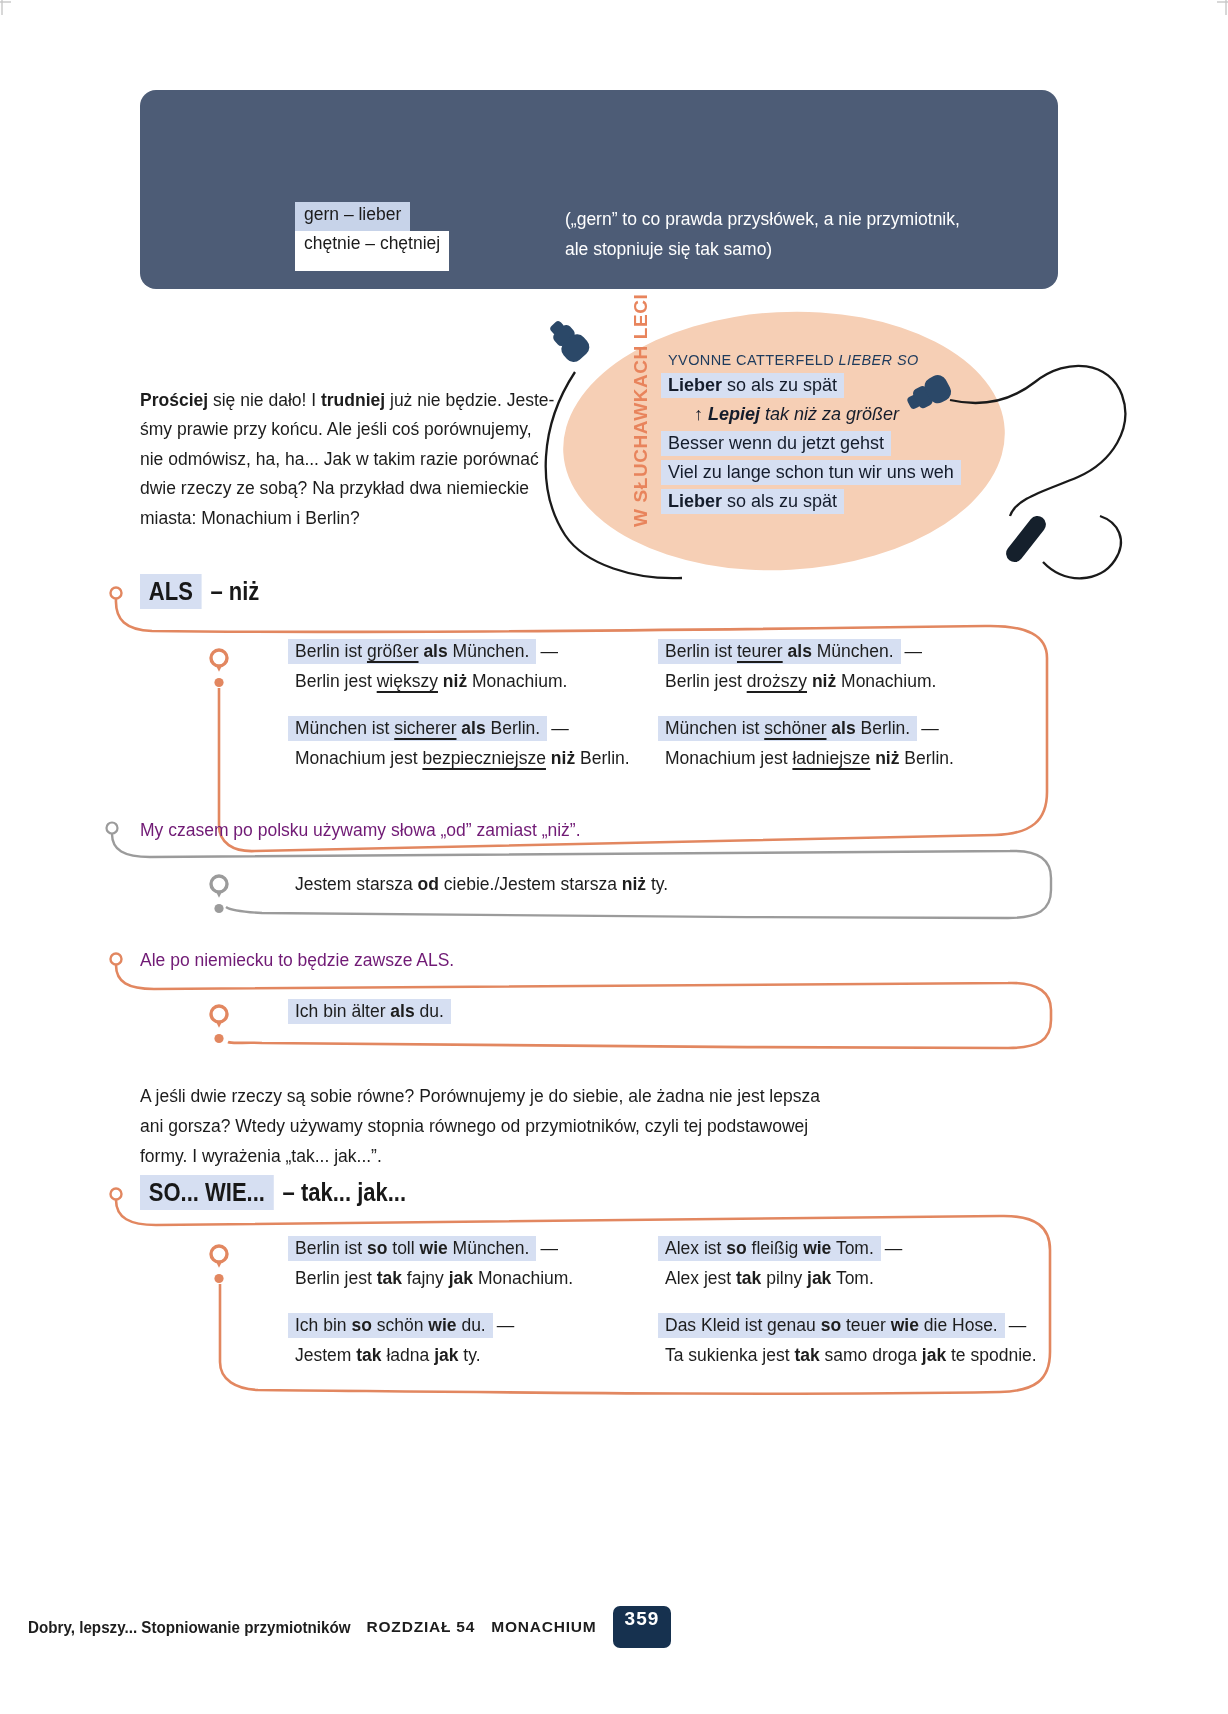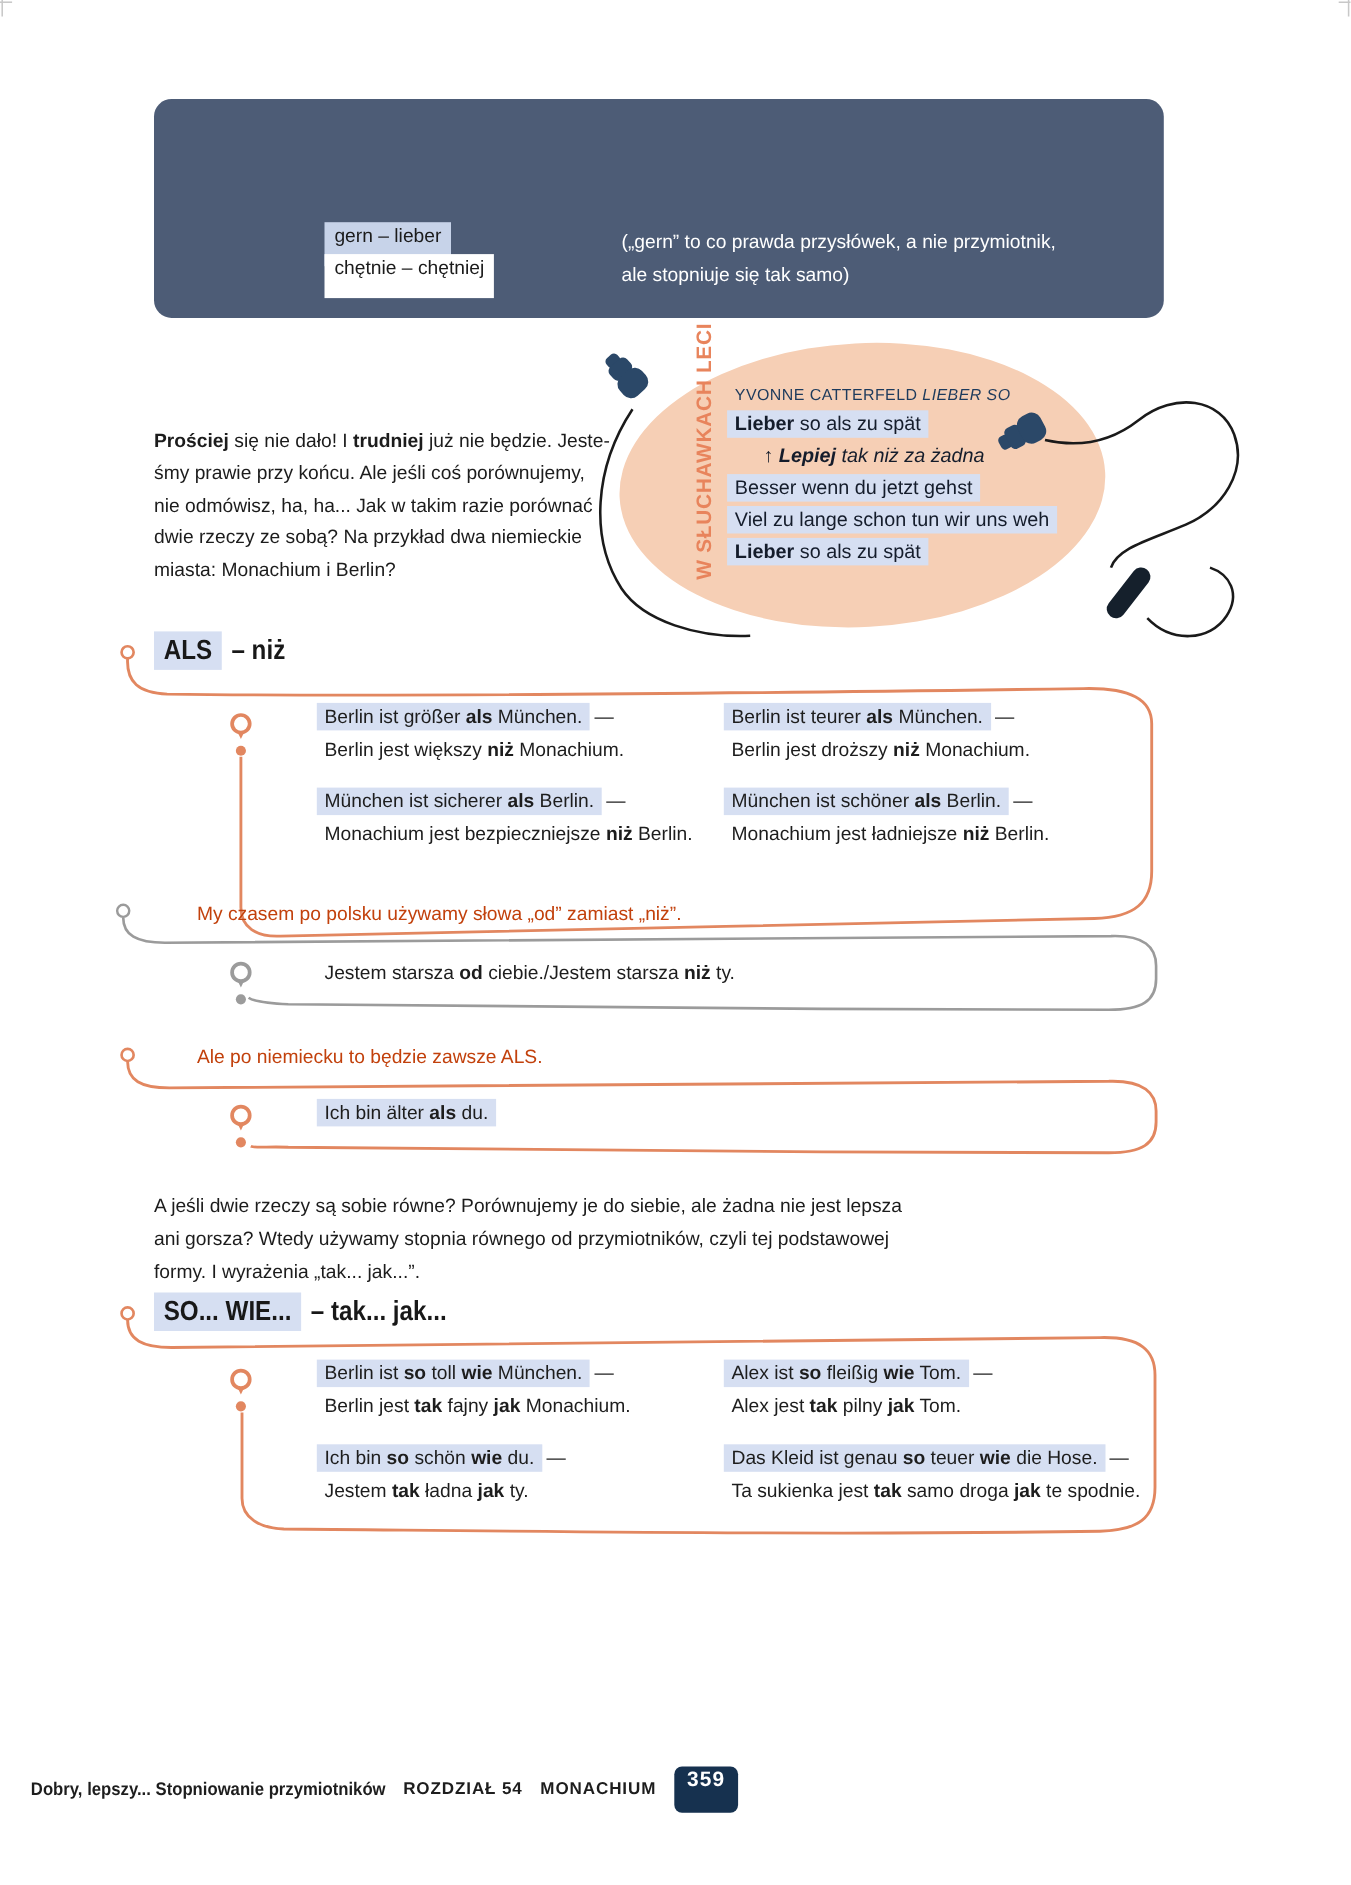--- a/index.html
+++ b/index.html
@@ -34,30 +34,30 @@
   .para1{left:140px;top:386px;}
   .para2{left:140px;top:1082px;line-height:29.8px;}
 
   
   .sec-header{position:absolute;left:140px;z-index:2;transform:scaleX(0.88);transform-origin:left top;
               font-weight:800;font-size:25px;color:#181818;white-space:nowrap;letter-spacing:0px;}
   .sec-header .kw{padding:3px 10px 4px;}
   .sec-header .kw-tr{margin-left:10px;}
 
   
-  .note-line{position:absolute;left:140px;z-index:2;font-size:17.5px;color:#c2410c;white-space:nowrap;margin-left:39px;}
+  .note-line{position:absolute;left:140px;z-index:2;font-size:17.5px;color:#701a75;white-space:nowrap;}
 
   
   .ex{position:absolute;z-index:2;font-size:17.5px;color:#1d1d1d;white-space:nowrap;}
   .ex > span{padding:2px 7px 3px;}
   .dash{margin-left:4px;padding:0 !important;background:none !important;}
 
   .b{font-weight:bold;}
   .i{font-style:italic;}
-  .u{text-underline-offset:4px;text-decoration-thickness:1.6px;}
+  .u{text-decoration:underline;text-underline-offset:4px;text-decoration-thickness:1.6px;}
 
   
   .footer{position:absolute;left:0;top:1612px;width:1116px;height:30px;z-index:2;
           display:flex;align-items:center;gap:16px;}
   .f-left{font-weight:bold;font-size:16.5px;transform:scaleX(0.92);transform-origin:right center;white-space:nowrap;}
   .f-chapter,.f-city{font-weight:bold;font-size:15.5px;letter-spacing:0.8px;white-space:nowrap;}
   .f-badge{background:#16314f;color:#fff;font-weight:bold;font-size:19px;letter-spacing:1px;
            padding:2px 12px 18px;border-radius:7px;}
 </style>
 </head>
@@ -145,21 +145,21 @@
     <div class="tb-note">
       <div>(„gern” to co prawda przysłówek, a nie przymiotnik,</div>
       <div>ale stopniuje się tak samo)</div>
     </div>
   </div>
 
   <div class="side-label">W SŁUCHAWKACH LECI</div>
   <div class="song">
     <div class="song-title"><span>YVONNE CATTERFELD </span><span class="i">LIEBER SO</span></div>
     <div class="song-line"><span class="hl"><span class="b">Lieber</span><span> so als zu spät</span></span></div>
-    <div class="song-line indent"><span><span>↑ </span><span class="b i">Lepiej</span><span class="i"> tak niż za żadna</span></span></div>
+    <div class="song-line indent"><span><span>↑ </span><span class="b i">Lepiej</span><span class="i"> tak niż za größer</span></span></div>
     <div class="song-line"><span class="hl"><span>Besser wenn du jetzt gehst</span></span></div>
     <div class="song-line"><span class="hl"><span>Viel zu lange schon tun wir uns weh</span></span></div>
     <div class="song-line"><span class="hl"><span class="b">Lieber</span><span> so als zu spät</span></span></div>
   </div>
 
   <div class="para para1">
     <div><span class="b">Prościej</span><span> się nie dało! I </span><span class="b">trudniej</span><span> już nie będzie. Jeste-</span></div>
     <div><span>śmy prawie przy końcu. Ale jeśli coś porównujemy,</span></div>
     <div><span>nie odmówisz, ha, ha... Jak w takim razie porównać</span></div>
     <div><span>dwie rzeczy ze sobą? Na przykład dwa niemieckie</span></div>

